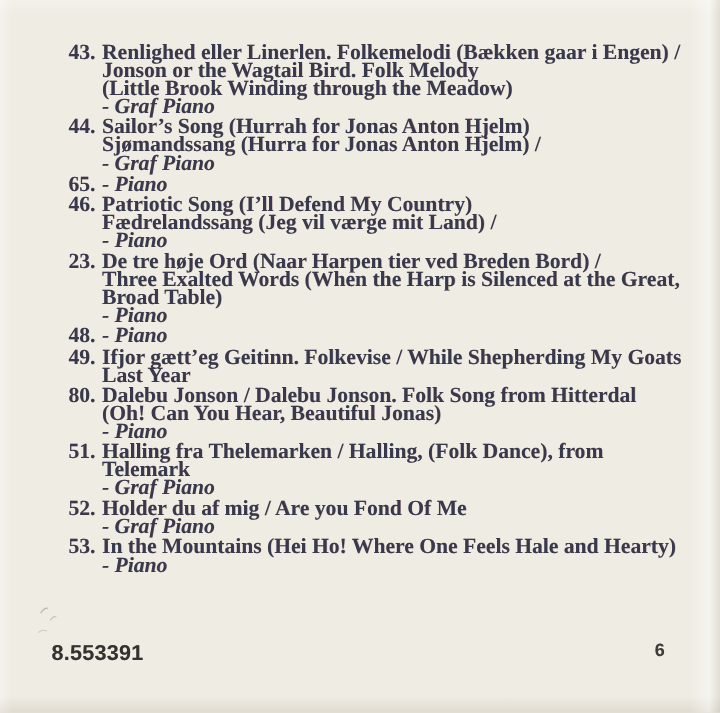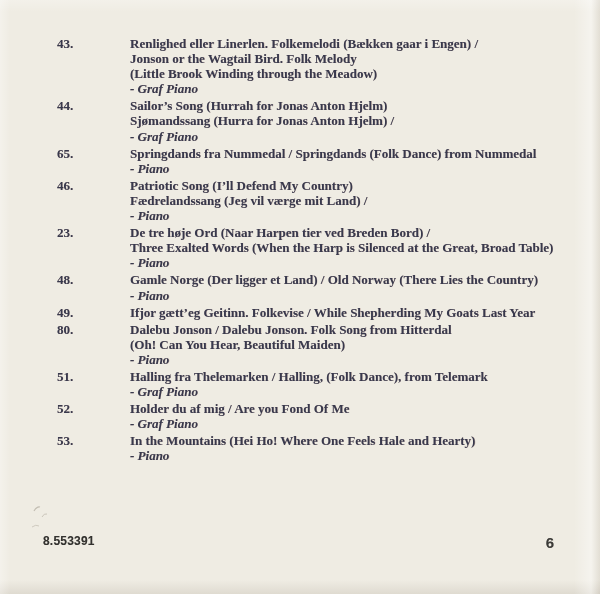--- a/index.html
+++ b/index.html
@@ -19,47 +19,46 @@
       linear-gradient(180deg, rgba(255,255,255,0.25) 0px, rgba(0,0,0,0) 12px),
       #efece3;
     font-family: "Liberation Serif", serif;
   }
   .tracklist {
     position: absolute;
     left: 57px;
     top: 36px;
     width: 515px;
     color: #38394d;
-    font-size: 13px;
+    font-size: 18px;
     font-weight: bold;
     line-height: 15.1px;
     text-shadow: 0.3px 0 0.5px rgba(110,55,45,0.35);
   }
   .track {
     display: flex;
     margin-bottom: 2px;
   }
   .track-number {
     flex: 0 0 28px;
     width: 28px;
   }
   .track-lines {
     flex: 1;
-    margin-left: 45px;
   }
   .instrument-line {
     font-style: italic;
   }
   .footer-catalog {
     position: absolute;
     left: 43px;
     top: 534px;
     font-family: "Liberation Sans", sans-serif;
     font-weight: bold;
-    font-size: 12px;
+    font-size: 18px;
     letter-spacing: 0.2px;
     color: #33322f;
     text-shadow: 0 0 0.5px rgba(60,60,60,0.4);
   }
   .footer-page {
     position: absolute;
     right: 46px;
     top: 534px;
     font-family: "Liberation Sans", sans-serif;
     font-weight: bold;
@@ -95,21 +94,20 @@
     <div class="track-lines">
           <div class="title-line">Sailor’s Song (Hurrah for Jonas Anton Hjelm)</div>
           <div class="title-line">Sjømandssang (Hurra for Jonas Anton Hjelm) /</div>
           <div class="instrument-line">- Graf Piano</div>
         </div>
   </div>
 
   <div class="track">
     <div class="track-number">65.</div>
     <div class="track-lines">
-          <div class="title-line">Springdands fra Nummedal / Springdands (Folk Dance) from Nummedal</div>
           <div class="instrument-line">- Piano</div>
         </div>
   </div>
 
   <div class="track">
     <div class="track-number">46.</div>
     <div class="track-lines">
           <div class="title-line">Patriotic Song (I’ll Defend My Country)</div>
           <div class="title-line">Fædrelandssang (Jeg vil værge mit Land) /</div>
           <div class="instrument-line">- Piano</div>
@@ -121,37 +119,36 @@
     <div class="track-lines">
           <div class="title-line">De tre høje Ord (Naar Harpen tier ved Breden Bord) /</div>
           <div class="title-line">Three Exalted Words (When the Harp is Silenced at the Great, Broad Table)</div>
           <div class="instrument-line">- Piano</div>
         </div>
   </div>
 
   <div class="track">
     <div class="track-number">48.</div>
     <div class="track-lines">
-          <div class="title-line">Gamle Norge (Der ligger et Land) / Old Norway (There Lies the Country)</div>
           <div class="instrument-line">- Piano</div>
         </div>
   </div>
 
   <div class="track">
     <div class="track-number">49.</div>
     <div class="track-lines">
           <div class="title-line">Ifjor gætt’eg Geitinn. Folkevise / While Shepherding My Goats Last Year</div>
         </div>
   </div>
 
   <div class="track">
     <div class="track-number">80.</div>
     <div class="track-lines">
           <div class="title-line">Dalebu Jonson / Dalebu Jonson. Folk Song from Hitterdal</div>
-          <div class="title-line">(Oh! Can You Hear, Beautiful Maiden)</div>
+          <div class="title-line">(Oh! Can You Hear, Beautiful Jonas)</div>
           <div class="instrument-line">- Piano</div>
         </div>
   </div>
 
   <div class="track">
     <div class="track-number">51.</div>
     <div class="track-lines">
           <div class="title-line">Halling fra Thelemarken / Halling, (Folk Dance), from Telemark</div>
           <div class="instrument-line">- Graf Piano</div>
         </div>

